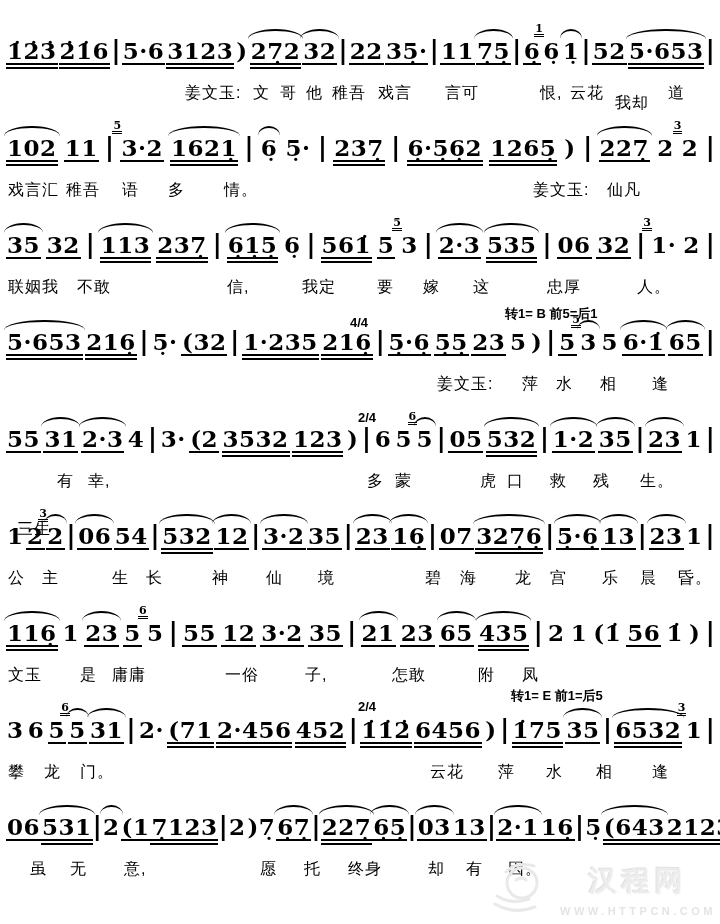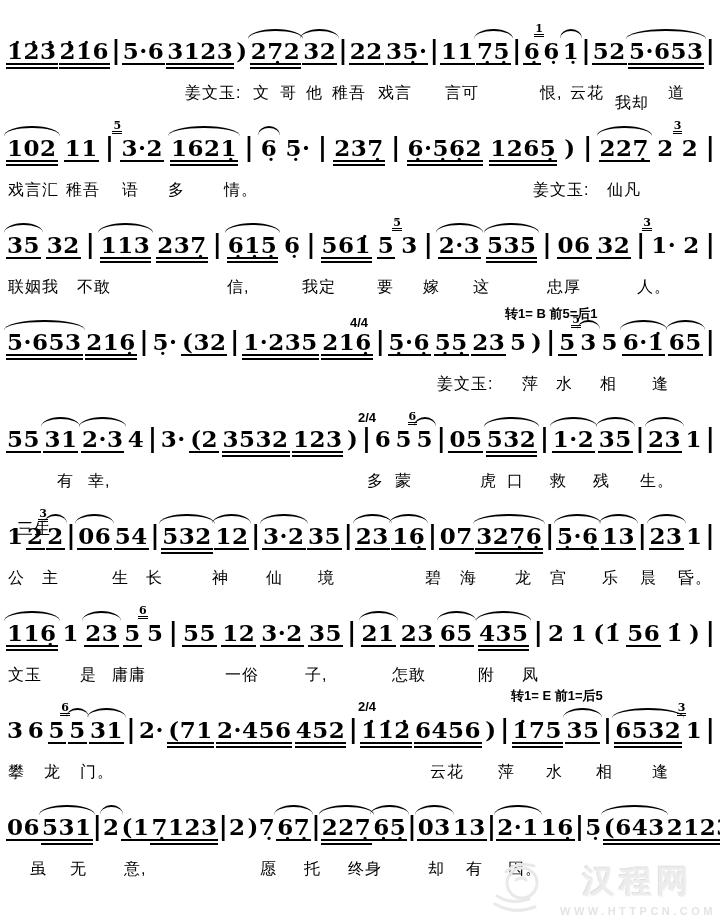--- a/index.html
+++ b/index.html
@@ -52,21 +52,21 @@
     position: absolute;
     font-size: 16px; line-height: 18px;
     white-space: nowrap; letter-spacing: 1px;
   }
   .watermark {
     position: absolute; right: 4px; bottom: 6px;
     display: flex; align-items: center;
   }
   .wm-text { display: flex; flex-direction: column; align-items: center; margin-left: 4px; }
   .wm-name {
-    font-size: 32px; font-weight: bold; line-height: 44px;
+    font-size: 28px; font-weight: bold; line-height: 44px;
     color: #ececec; letter-spacing: 5px;
     text-shadow: 1px 1px 0 #f9f9f9, -1px -1px 0 #e0e0e0;
   }
   .wm-url {
     font-size: 11px; font-weight: bold; color: #e4e4e4;
     letter-spacing: 3.5px; margin-top: 2px;
   }
 </style>
 </head>
 <body>

